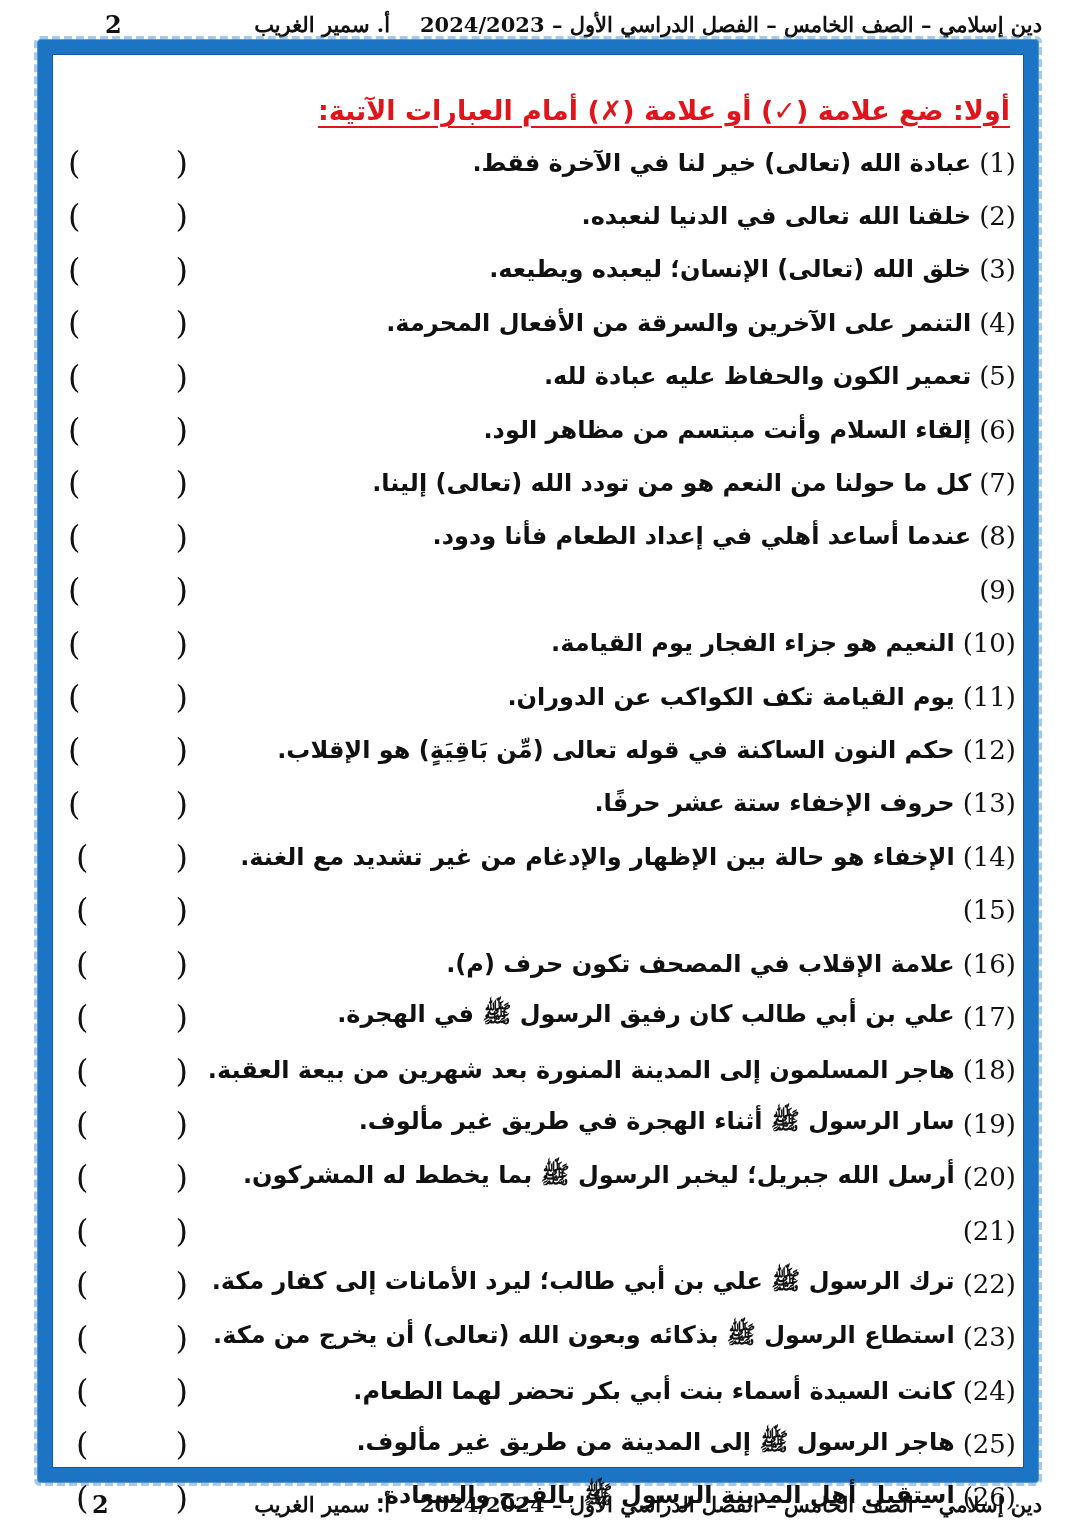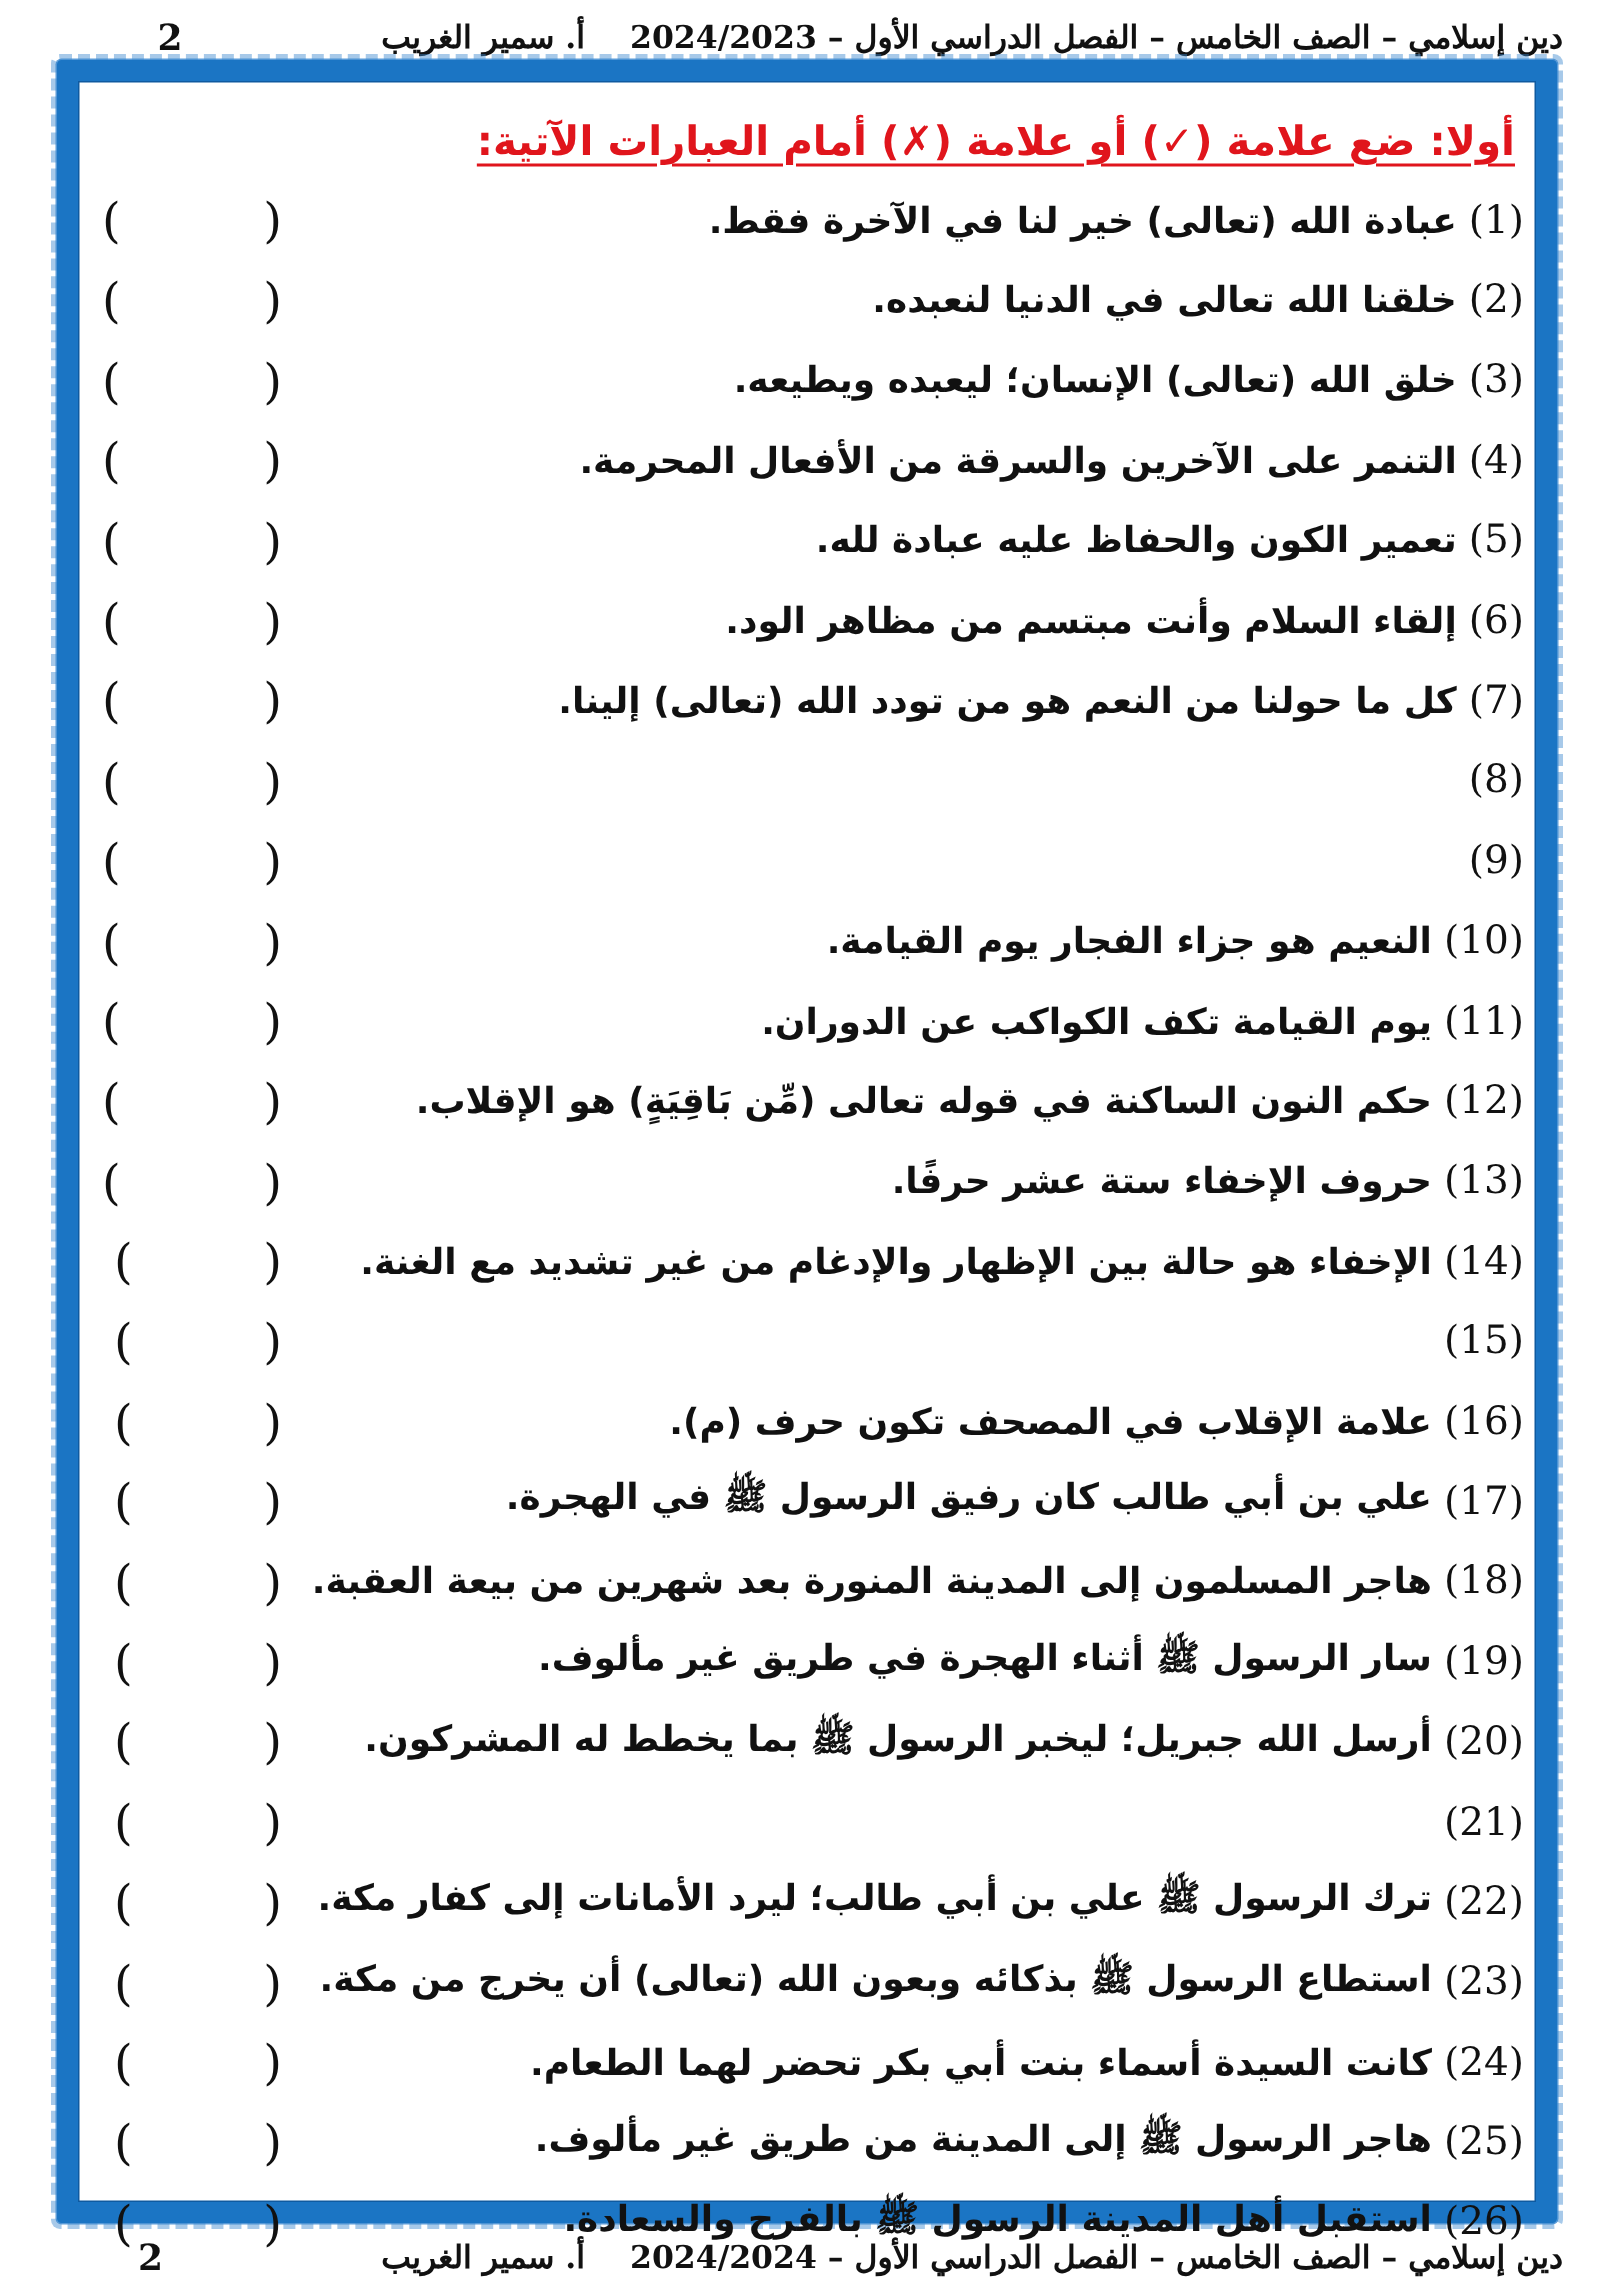--- a/index.html
+++ b/index.html
@@ -70,21 +70,21 @@
       box-sizing: border-box;
     }
     .section-title {
       font-family: "DejaVu Sans", "Liberation Sans", sans-serif;
       font-weight: bold;
       font-size: 27px;
       color: #e0151c;
       text-decoration: underline;
       text-decoration-thickness: 2px;
       text-underline-offset: 6px;
-      margin: 0 6px 6px 0;
+      margin: 16px 6px 6px 0;
       line-height: 38px;
       height: 38px;
       white-space: nowrap;
     }
     .items {
       list-style: none;
       margin: 0;
       padding: 0;
     }
     .item {
@@ -189,20 +189,21 @@
         <li class="item">
           <span class="num">(7)</span>
           <span class="text">كل ما حولنا من النعم هو من تودد الله (تعالى) إلينا.</span>
           <span class="answer-box">
             <span>(</span>
             <span>)</span>
           </span>
         </li>
         <li class="item">
           <span class="num">(8)</span>
+          <span class="text">عندما أساعد أهلي في إعداد الطعام فأنا ودود.</span>
           <span class="answer-box">
             <span>(</span>
             <span>)</span>
           </span>
         </li>
         <li class="item">
           <span class="num">(9)</span>
           <span class="answer-box">
             <span>(</span>
             <span>)</span>

